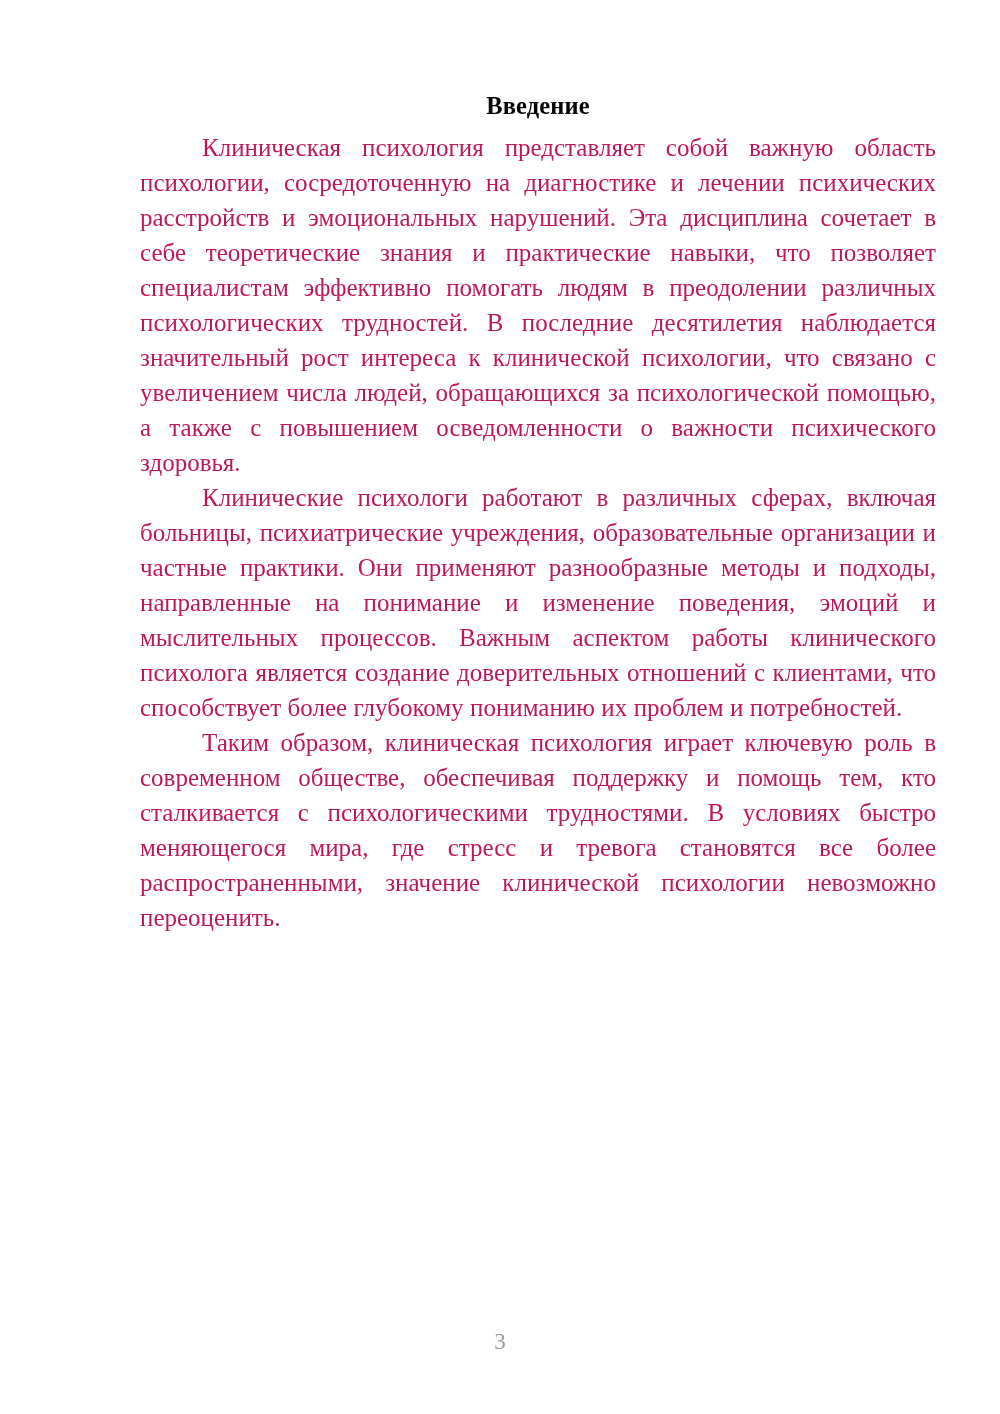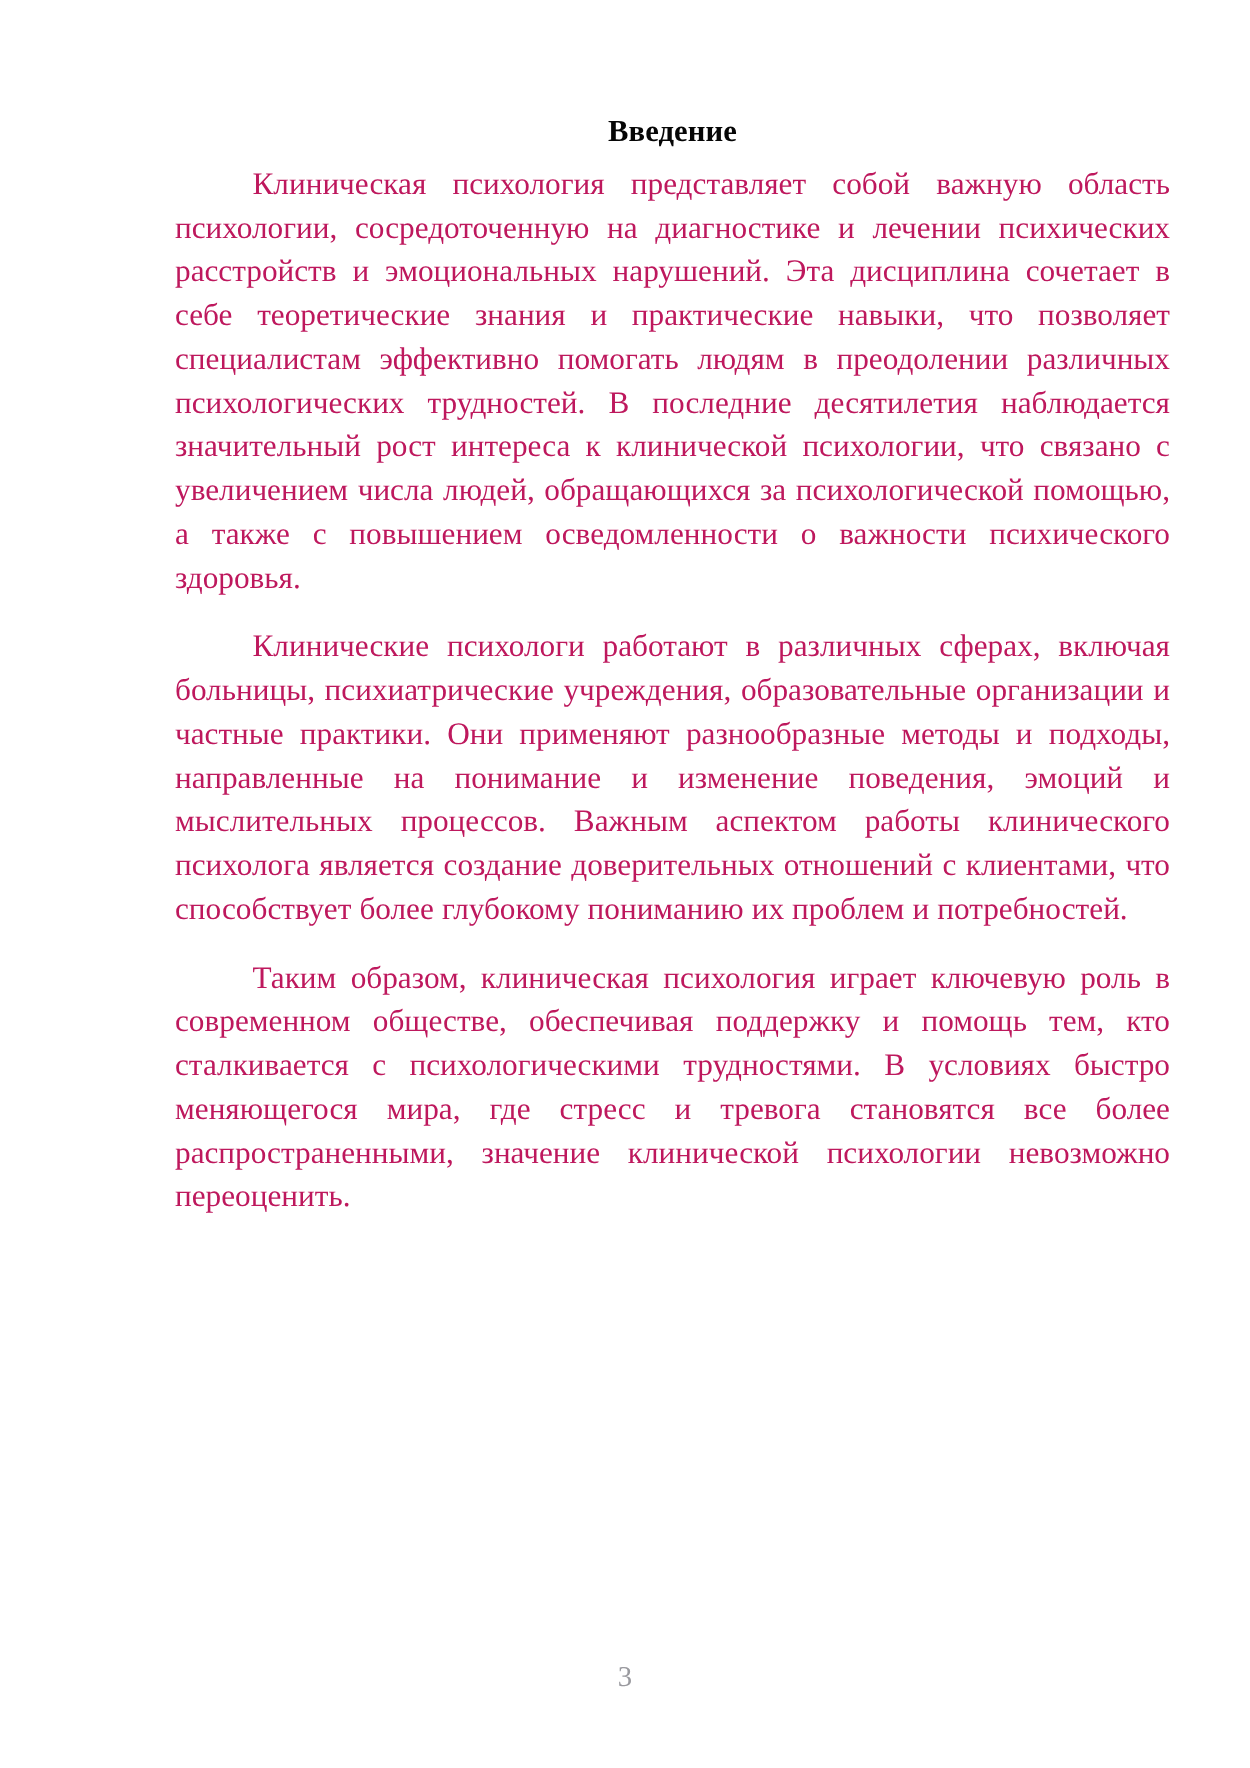--- a/index.html
+++ b/index.html
@@ -48,21 +48,20 @@
     text-align: justify;
     text-justify: inter-word;
     text-indent: 62px;
     margin: 0;
     color: #be185d;
     word-spacing: 0.2px;
     hyphens: none;
   }
 
   .body-para + .body-para {
-    margin-top: 20px;
   }
 
   .page-number {
     position: absolute;
     left: 0;
     right: 0;
     top: 1327px;
     text-align: center;
     font-size: 23px;
     line-height: 30px;

